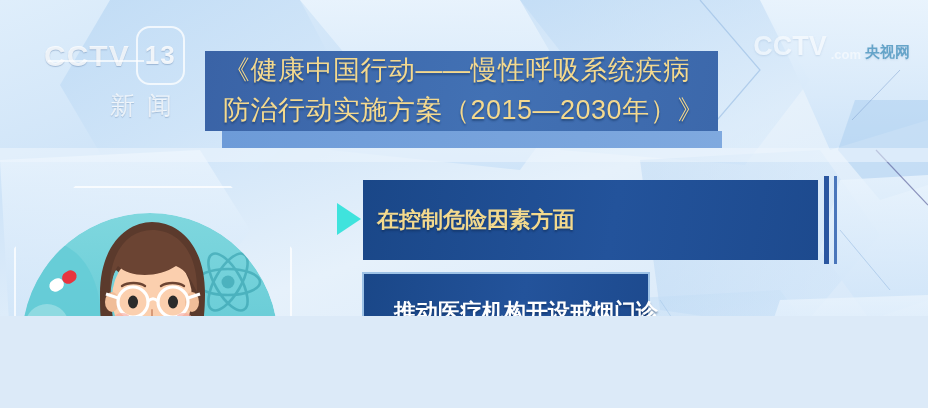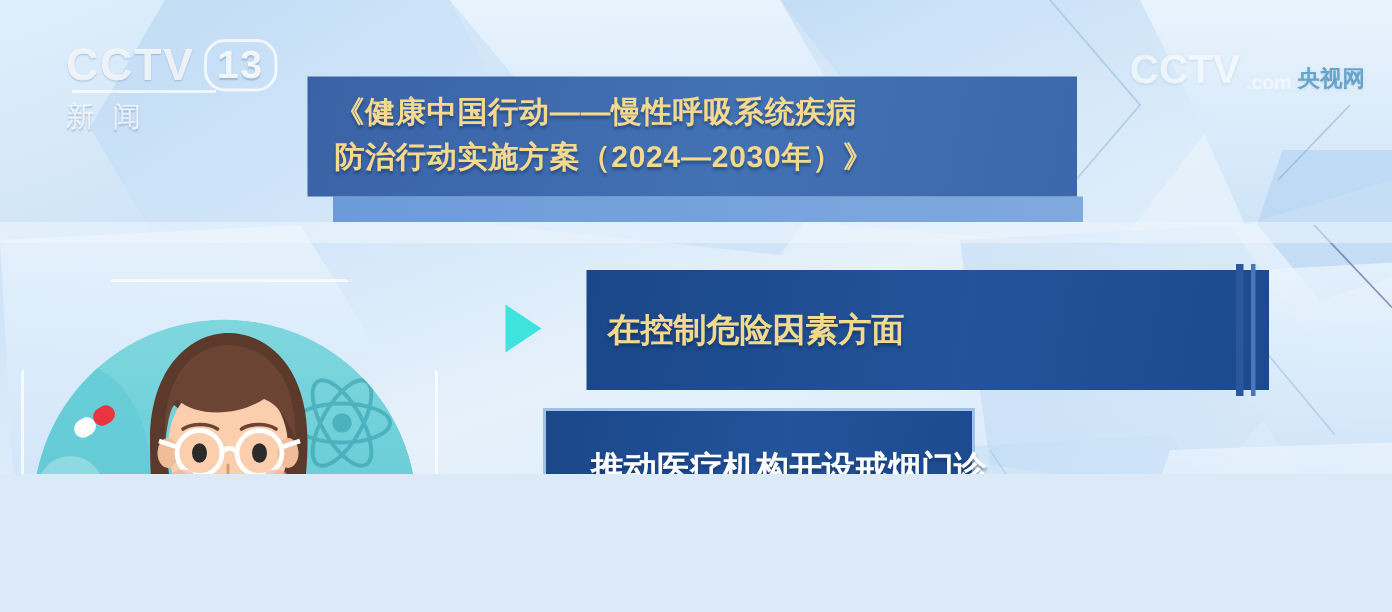--- a/index.html
+++ b/index.html
@@ -16,55 +16,55 @@
     background:linear-gradient(160deg,#dfeefb 0%,#cfe4f8 30%,#e6f1fb 60%,#d7e8f9 100%); }
   .facet { position:absolute; }
 
   
   .logo13 { position:absolute; left:44px; top:26px; width:140px; height:64px; }
   .logo13 .row1 { font-size:30px; font-weight:bold; letter-spacing:1px;
     color:rgba(255,255,255,.80);
     text-shadow:0 1px 1px rgba(120,150,185,.55);
     display:flex; align-items:center; gap:6px; }
   .logo13 .num { font-size:26px; border:2px solid rgba(255,255,255,.75);
-    border-radius:14px; padding:0 7px; color:rgba(255,255,255,.85); }
-  .logo13 .row2 { margin-top:4px; font-size:19px; letter-spacing:12px;
-    color:rgba(255,255,255,.75); text-align:left;
+    border-radius:14px; padding:12px 7px; color:rgba(255,255,255,.85); }
+  .logo13 .row2 { margin-top:4px; font-size:25px; letter-spacing:12px;
+    color:rgba(255,255,255,.75); text-align:right;
     text-shadow:0 1px 1px rgba(120,150,185,.5); }
   .logo13 .ul { position:absolute; left:4px; top:34px; width:96px; height:2px;
     background:rgba(255,255,255,.7); }
 
   
   .wm { position:absolute; right:18px; top:18px; height:44px;
     display:flex; align-items:flex-end; gap:4px; opacity:.55; }
   .wm .cctv { font-size:27px; font-weight:bold; color:#ffffff; letter-spacing:0px;
     text-shadow:0 1px 2px rgba(130,160,195,.5); }
   .wm .cn { font-size:15px; color:#0369a1; font-weight:bold;
     text-shadow:0 1px 2px rgba(130,160,195,.5); }
   .wm .dom { font-size:13px; color:#ffffff; font-weight:bold; }
 
   
   .title-echo { position:absolute; left:222px; top:131px; width:500px; height:17px;
     background:linear-gradient(90deg,#6d9bd8,#7fa9df); }
   .title-banner { position:absolute; left:205px; top:51px; width:513px; height:80px;
     background:linear-gradient(100deg,#3a63a6 0%,#4271b4 55%,#3c68ab 100%);
     display:flex; flex-direction:column; justify-content:center;
     padding:0 16px 0 18px; }
-  .title-line { font-size:20px; font-weight:bold; line-height:1.48;
+  .title-line { font-size:27px; font-weight:normal; line-height:1.48;
     color:#f4d98e; letter-spacing:.5px; white-space:nowrap;
     text-shadow:0 2px 2px rgba(12,40,80,.45); }
 
   
   .blk { position:absolute; display:flex; flex-direction:column; justify-content:center; }
   .blk .ln { font-size:22px; font-weight:bold; line-height:1.42; white-space:nowrap;
     text-shadow:0 2px 2px rgba(8,30,65,.40); }
 
   #blk1 { left:363px; top:180px; width:455px; height:80px;
     background:linear-gradient(100deg,#1a4788 0%,#23539b 55%,#1d4a8e 100%);
-    padding:0 14px;margin-left:28px; }
+    padding:0 14px; }
   #blk1 .ln { color:#f3d98d; }
 
   .tri { position:absolute; left:337px; top:203px; width:0; height:0;
     border-top:16px solid transparent; border-bottom:16px solid transparent;
     border-left:24px solid #3fe3dd; }
 
   .vbar { position:absolute; top:176px; width:5px; height:88px; background:#2a56a0; }
   #vbar1 { left:824px; }
   #vbar2 { left:834px; width:3px; background:#4a76bb; }
 
@@ -132,21 +132,21 @@
 
   <div class="wm">
     <span class="cctv">CCTV</span>
     <span class="dom">.com</span>
     <span class="cn">央视网</span>
   </div>
 
   <div class="title-echo"></div>
   <div class="title-banner">
     <div class="title-line">《健康中国行动——慢性呼吸系统疾病</div>
-    <div class="title-line">防治行动实施方案（2024—2030年）》</div>
+    <div class="title-line">防治行动实施方案（2015—2030年）》</div>
   </div>
 
   <div class="tri"></div>
   <div class="blk" id="blk1">
     <div class="ln">在控制危险因素方面</div>
   </div>
   <div class="vbar" id="vbar1"></div>
   <div class="vbar" id="vbar2"></div>
 
   <div class="blk" id="blk2">

